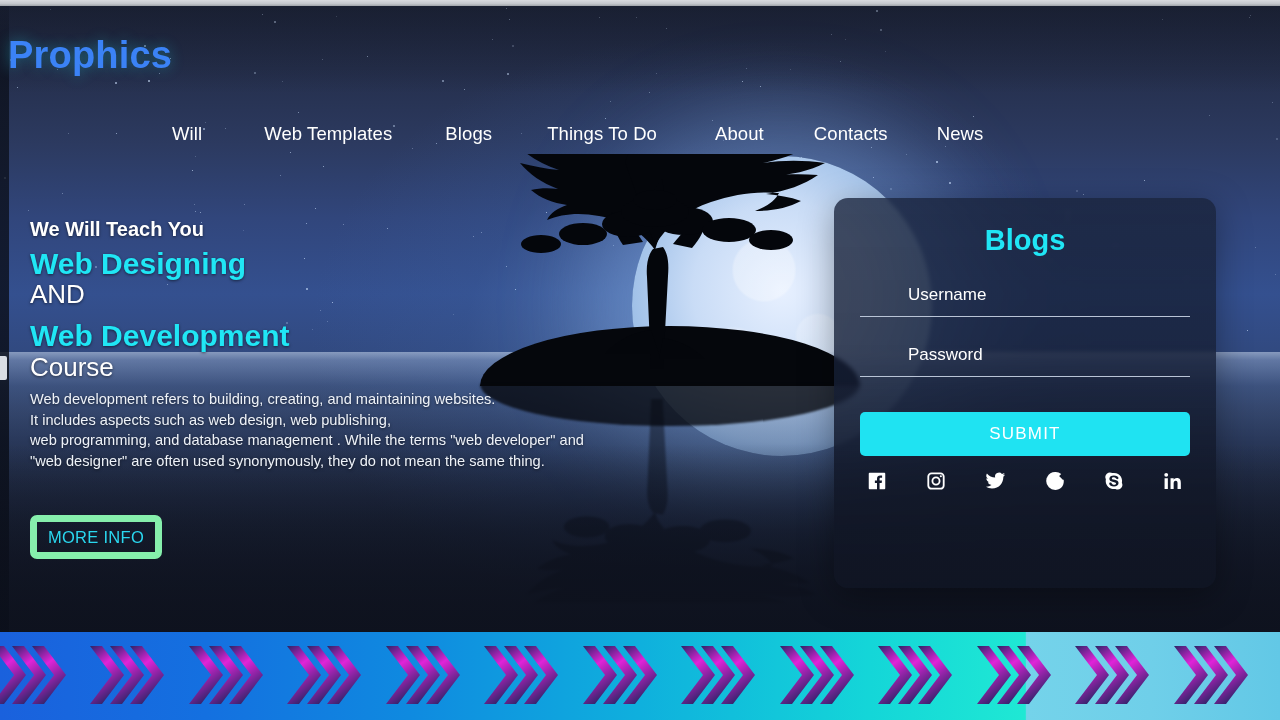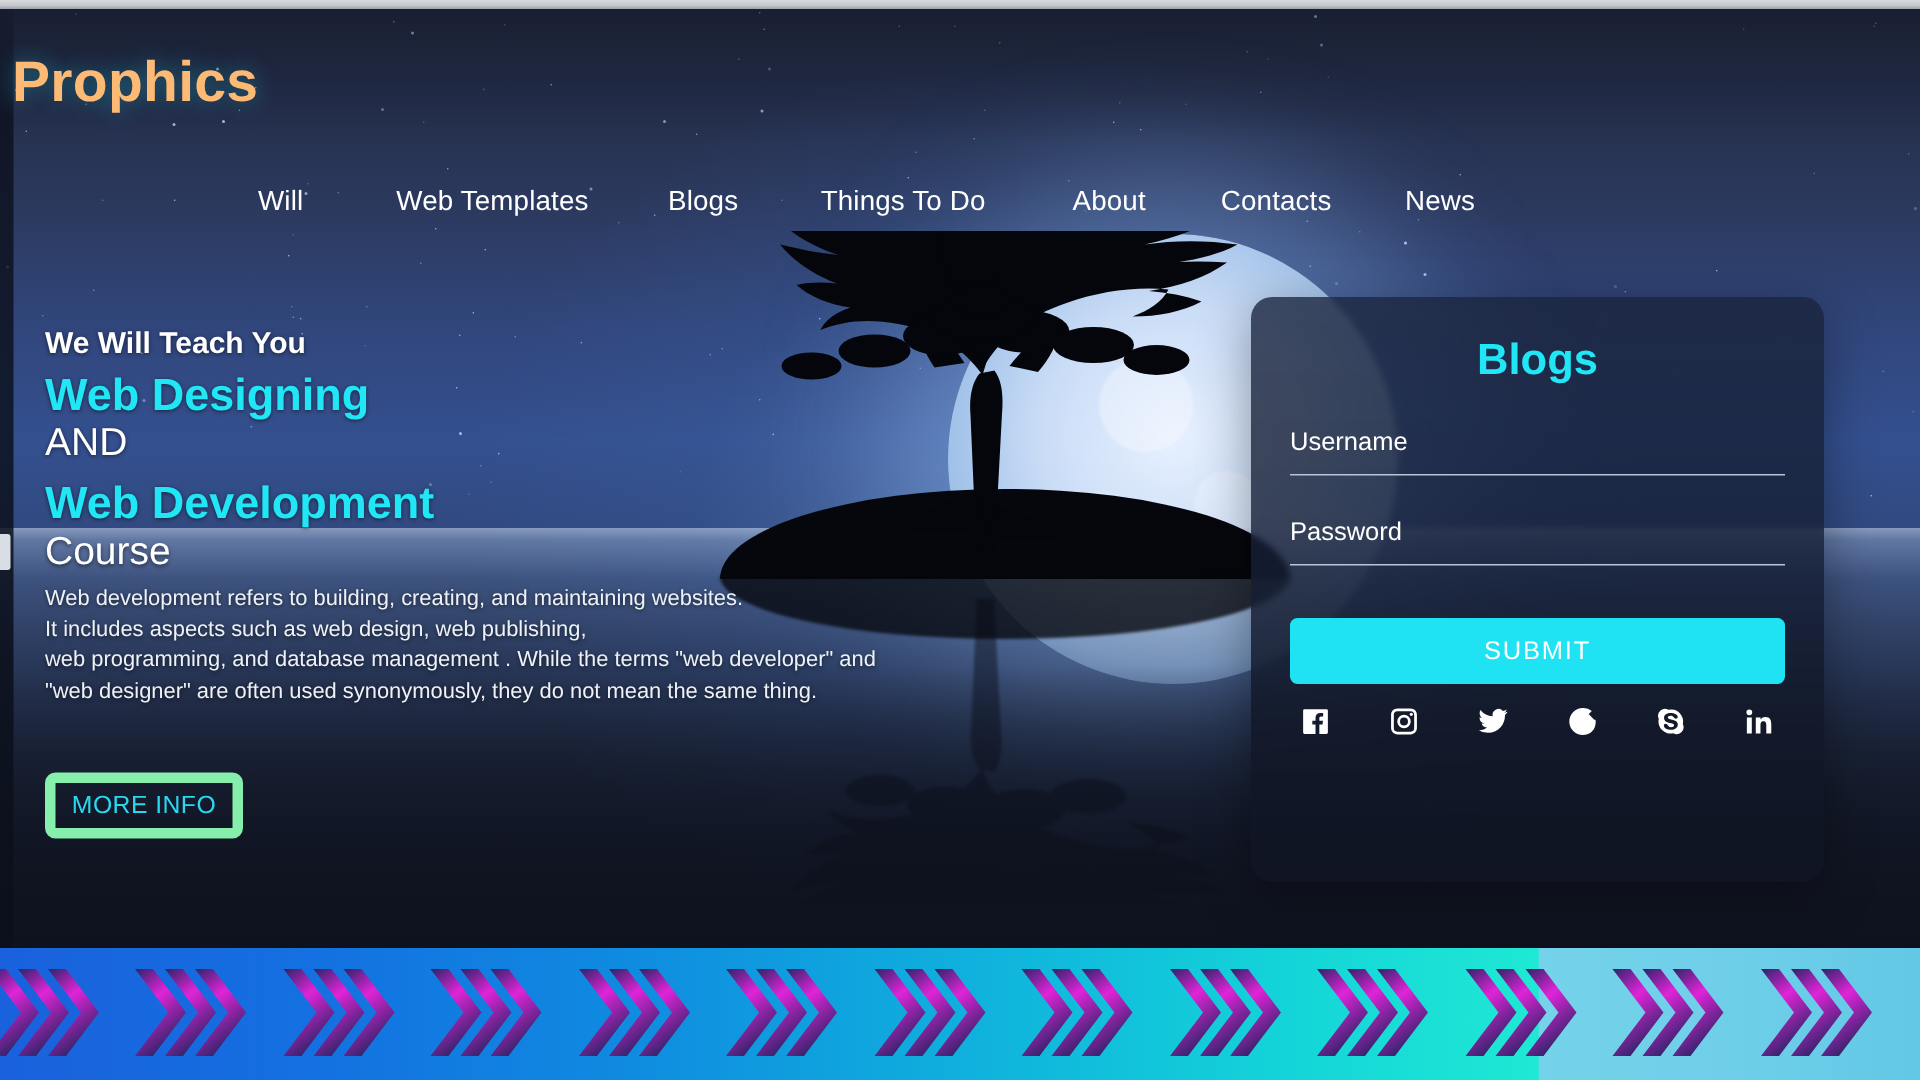--- a/index.html
+++ b/index.html
@@ -149,21 +149,21 @@
     background: linear-gradient(180deg, rgba(14,18,30,.45) 0%, rgba(14,18,30,0) 14%, rgba(14,18,30,0) 70%, rgba(14,18,30,.85) 97%, rgba(14,18,30,.95) 100%);
     pointer-events: none;
   }
 
   
   .logo {
     position: absolute;
     left: 8px; top: 28px;
     font-size: 38px;
     font-weight: bold;
-    color: #fdba74;
+    color: #3b82f6;
     letter-spacing: .2px;
     z-index: 20;
     text-shadow: 0 0 14px rgba(32,230,245,.35);
     text-align: center;
   }
 
   .search-box {
     position: absolute;
     right: 14px; top: 36px;
     width: 288px;
@@ -276,20 +276,21 @@
     color: #20e6f5;
   }
   .field {
     margin: 0 26px;
     padding-top: 28px;
   }
   .field-label {
     font-size: 17px;
     color: #ffffff;
     padding-bottom: 11px;
+    margin-left: 48px;
   }
   .field-rule {
     height: 1px;
     background: #b9c4d6;
     width: 100%;
   }
   .submit-btn {
     display: block;
     margin: 35px 26px 0 26px;
     width: 330px; height: 44px;

